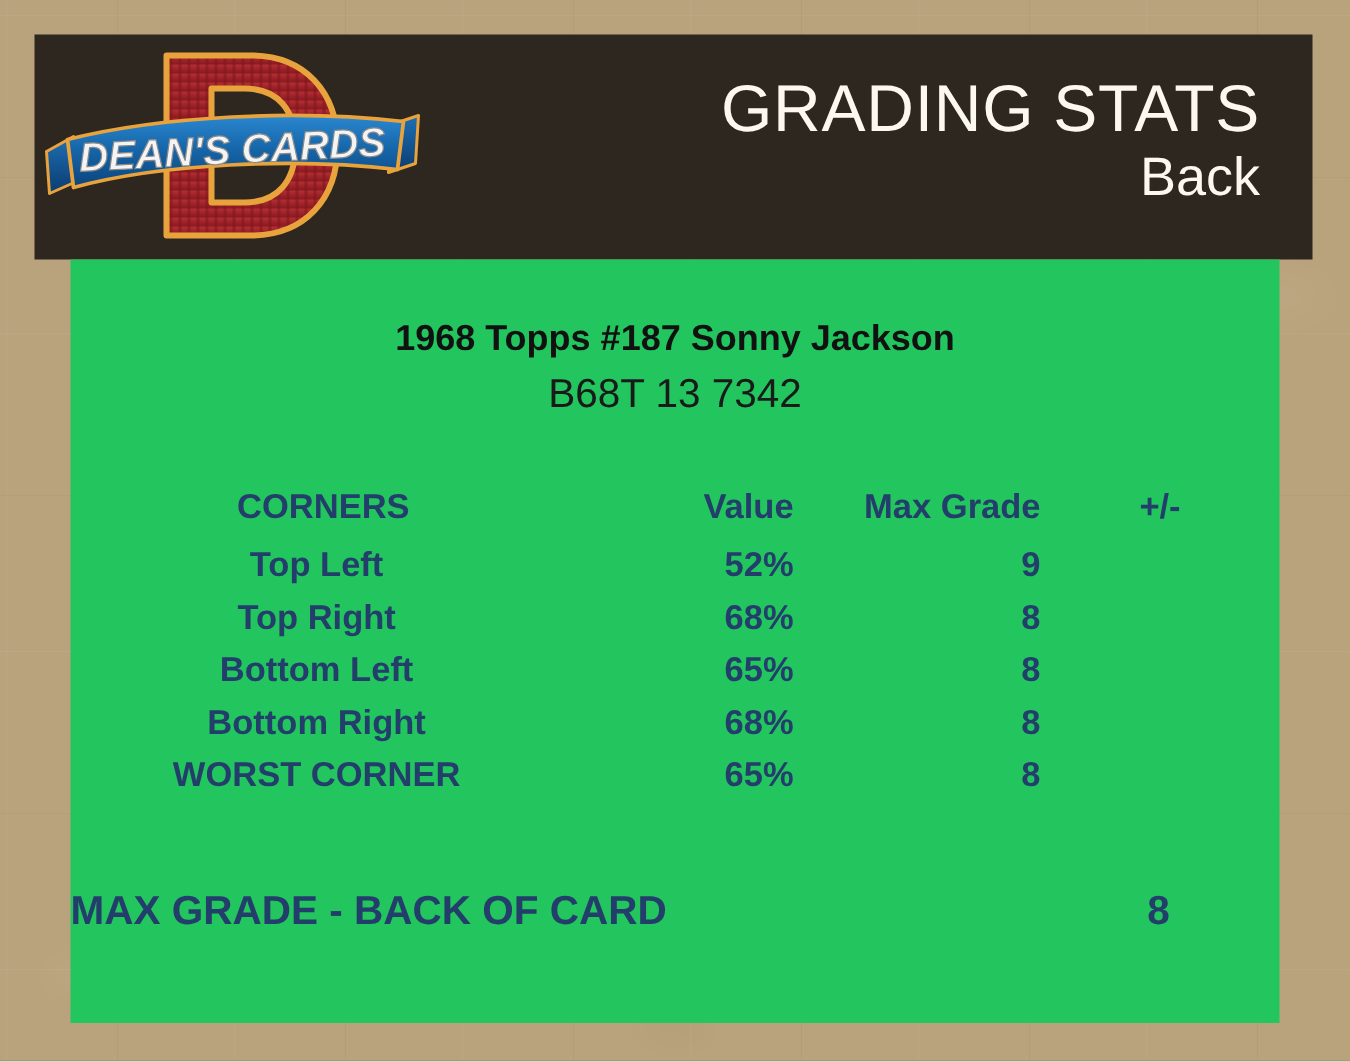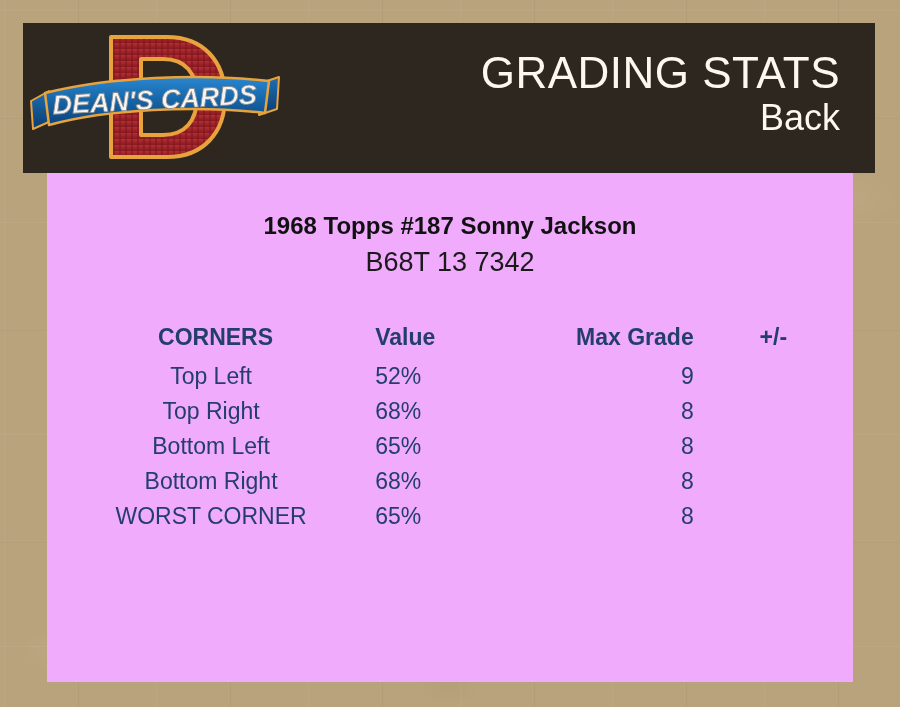--- a/index.html
+++ b/index.html
@@ -104,21 +104,21 @@
     font-weight: 400;
   }
 
   
   #content-panel {
     position: absolute;
     left: 47px;
     top: 173px;
     width: 806px;
     height: 509px;
-    background-color: #f0abfc;
+    background-color: #22c55e;
     box-sizing: border-box;
   }
 
   #card-heading-block {
     text-align: center;
     padding-top: 38px;
   }
   #card-title {
     font-size: 24px;
     font-weight: bold;
@@ -141,24 +141,24 @@
     border-collapse: collapse;
     color: #243e6b;
   }
   #stats-table th,
   #stats-table td {
     padding: 0;
     border: none;
     font-size: 23px;
     line-height: 35px;
     color: #243e6b;
-    font-weight: 400;
+    font-weight: 700;
   }
   .col-label   { width: 300px; text-align: center; }
-  .col-value   { width: 145px; text-align: left; margin-top: 28px; }
+  .col-value   { width: 145px; text-align: right; margin-top: 28px; }
   .col-grade   { width: 155px; text-align: right; }
   .col-pm      { width: 150px; text-align: center; }
 
   #stats-table thead th {
     font-weight: bold;
     font-size: 23px;
     line-height: 38px;
     padding-bottom: 3px;
   }
   #stats-table thead th.col-label {
@@ -289,14 +289,22 @@
       </tr>
       <tr class="row-emphasis">
         <td class="col-label">WORST CORNER</td>
         <td class="col-value">65%</td>
         <td class="col-grade">8</td>
         <td class="col-pm"></td>
       </tr>
     </tbody>
   </table>
 
+  <table id="max-grade-summary">
+    <tbody>
+      <tr>
+        <td id="max-grade-label">MAX GRADE - BACK OF CARD</td>
+        <td id="max-grade-value">8</td>
+      </tr>
+    </tbody>
+  </table>
 
 </div>
 
 </body></html>

